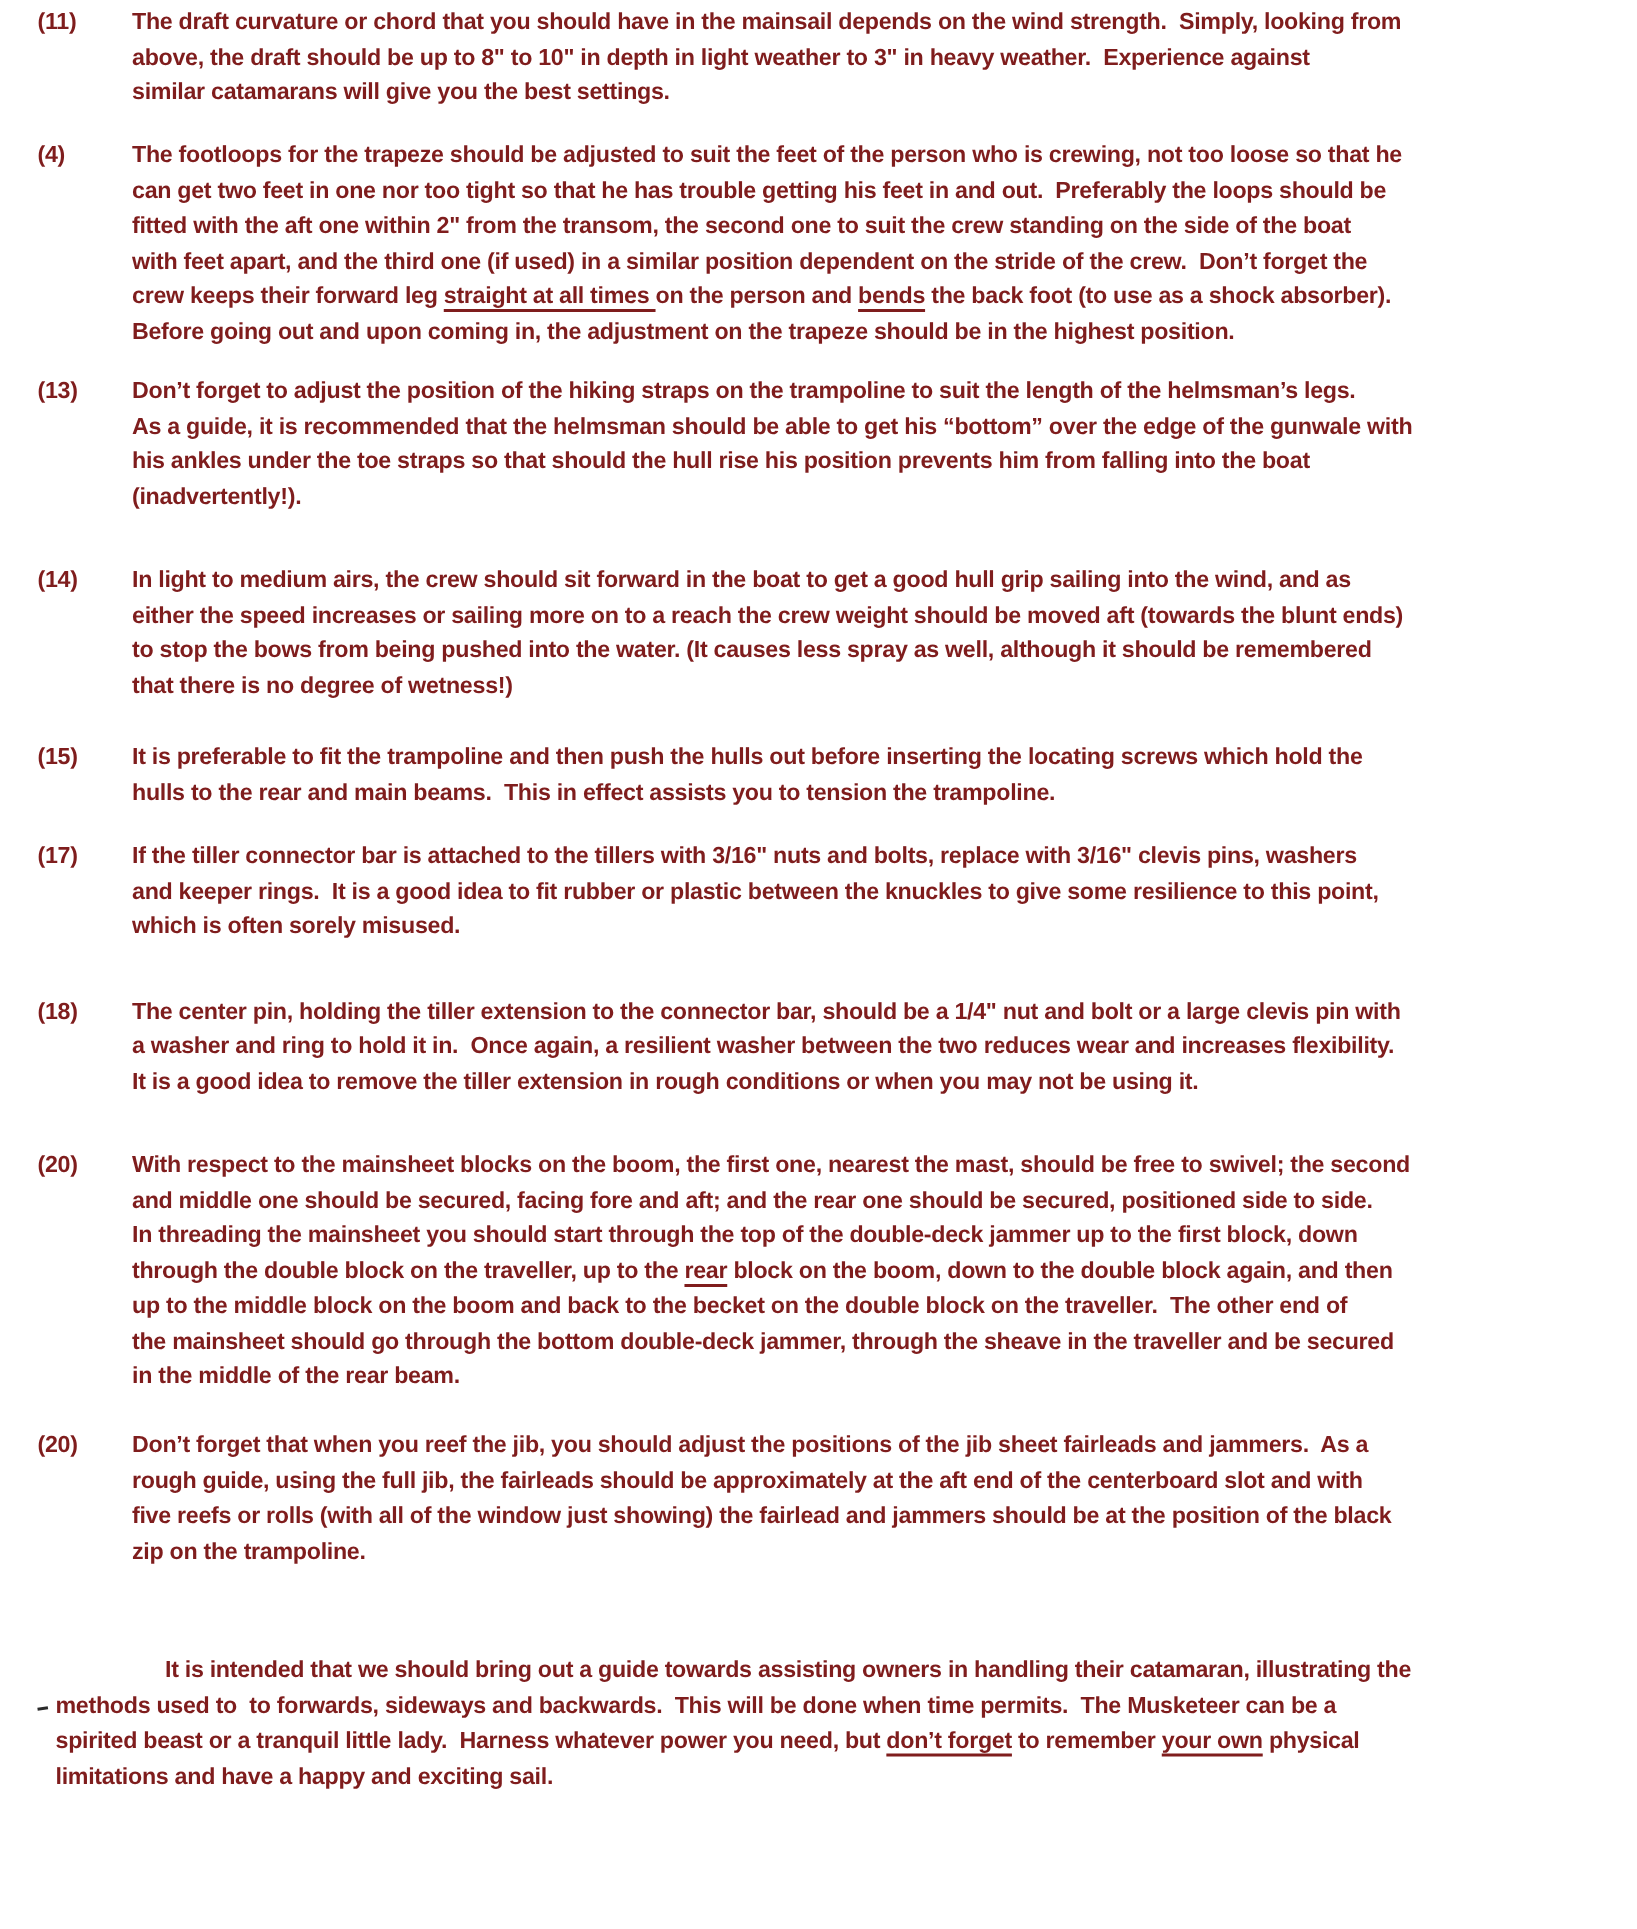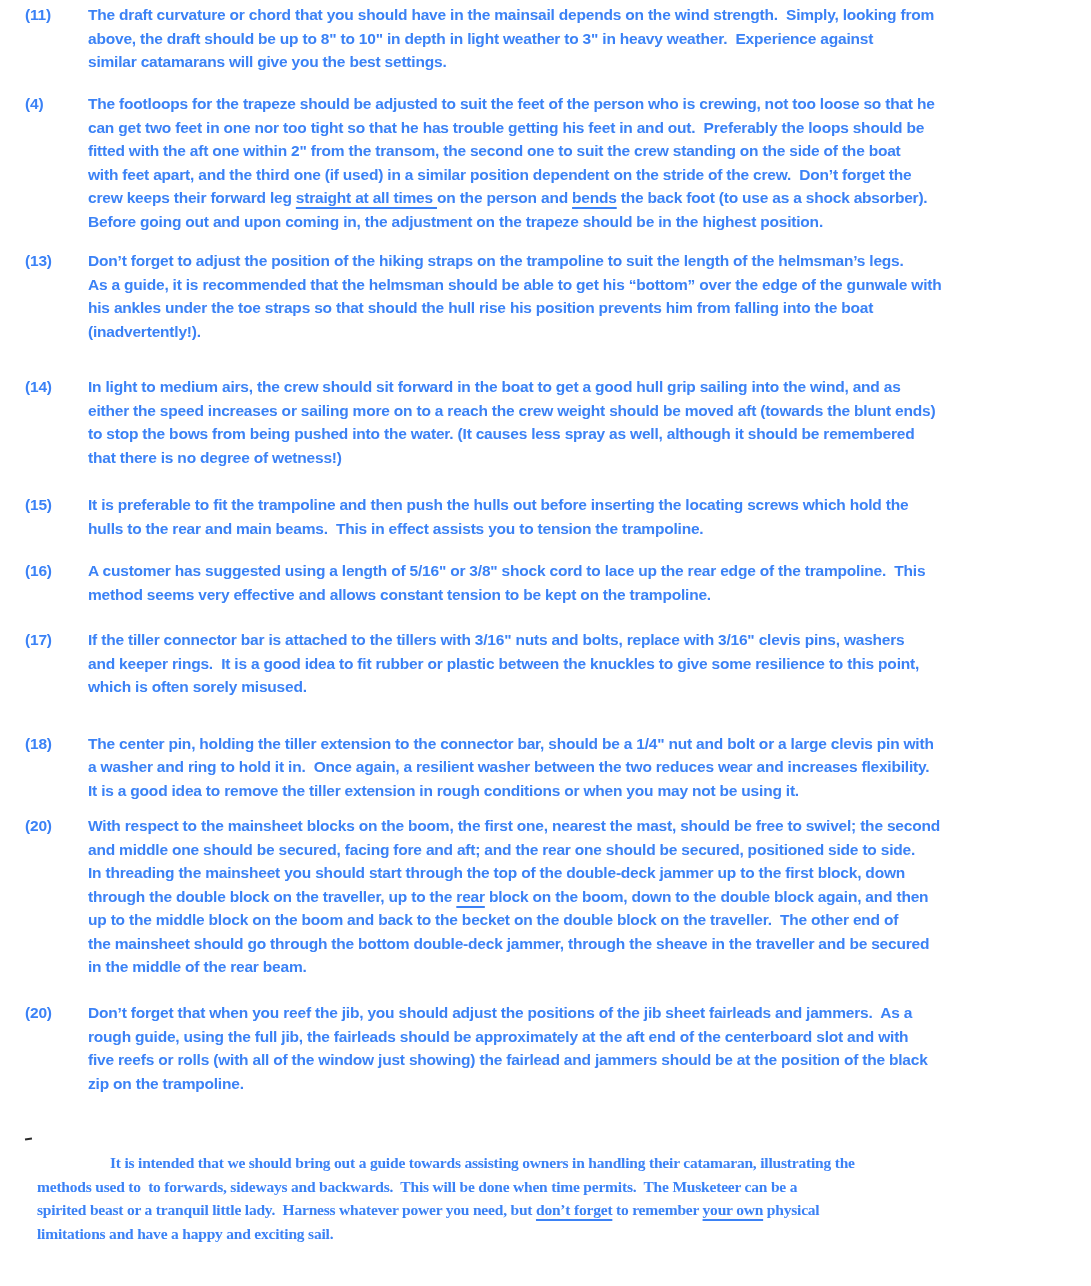--- a/index.html
+++ b/index.html
@@ -11,21 +11,21 @@
     position: relative;
     width: 1091px;
     height: 1286px;
     background: #ffffff;
     overflow: hidden;
     font-family: "Liberation Sans", sans-serif;
     font-weight: 700;
     font-size: 15.5px;
     line-height: 23.5px;
     letter-spacing: -0.2px;
-    color: #3b82f6;
+    color: #7f1d1d;
   }
   .content {
     padding: 3px 0 0 25px;
   }
   .para {
     display: flex;
     align-items: flex-start;
   }
   .num {
     flex: 0 0 63px;
@@ -39,21 +39,20 @@
   .u {
     text-decoration: underline;
     text-decoration-thickness: 2px;
     text-underline-offset: 4px;
   }
   .closing {
     margin-left: 12px;
   }
   .closing .body {
     text-indent: 73px;
-    font-family: Liberation Serif, serif;
   }
   .artifact-dash {
     position: absolute;
     left: 25px;
     top: 1138px;
     width: 7px;
     height: 2px;
     background: #2a2a2a;
     transform: rotate(-8deg);
   }
@@ -96,34 +95,29 @@
 to stop the bows from being pushed into the water. (It causes less spray as well, although it should be remembered
 that there is no degree of wetness!)</span></div>
     </div>
 
     <div class="para" style="margin-bottom:19px">
       <span class="num">(15)</span>
       <div class="body"><span>It is preferable to fit the trampoline and then push the hulls out before inserting the locating screws which hold the
 hulls to the rear and main beams.  This in effect assists you to tension the trampoline.</span></div>
     </div>
 
-    <div class="para" style="margin-bottom:22px">
-      <span class="num">(16)</span>
-      <div class="body"><span>A customer has suggested using a length of 5/16" or 3/8" shock cord to lace up the rear edge of the trampoline.  This
-method seems very effective and allows constant tension to be kept on the trampoline.</span></div>
-    </div>
 
     <div class="para" style="margin-bottom:33px">
       <span class="num">(17)</span>
       <div class="body"><span>If the tiller connector bar is attached to the tillers with 3/16" nuts and bolts, replace with 3/16" clevis pins, washers
 and keeper rings.  It is a good idea to fit rubber or plastic between the knuckles to give some resilience to this point,
 which is often sorely misused.</span></div>
     </div>
 
-    <div class="para" style="margin-bottom:12px">
+    <div class="para" style="margin-bottom:32px">
       <span class="num">(18)</span>
       <div class="body"><span>The center pin, holding the tiller extension to the connector bar, should be a 1/4" nut and bolt or a large clevis pin with
 a washer and ring to hold it in.  Once again, a resilient washer between the two reduces wear and increases flexibility.
 It is a good idea to remove the tiller extension in rough conditions or when you may not be using it.</span></div>
     </div>
 
     <div class="para" style="margin-bottom:22.5px">
       <span class="num">(20)</span>
       <div class="body"><span>With respect to the mainsheet blocks on the boom, the first one, nearest the mast, should be free to swivel; the second
 and middle one should be secured, facing fore and aft; and the rear one should be secured, positioned side to side.

